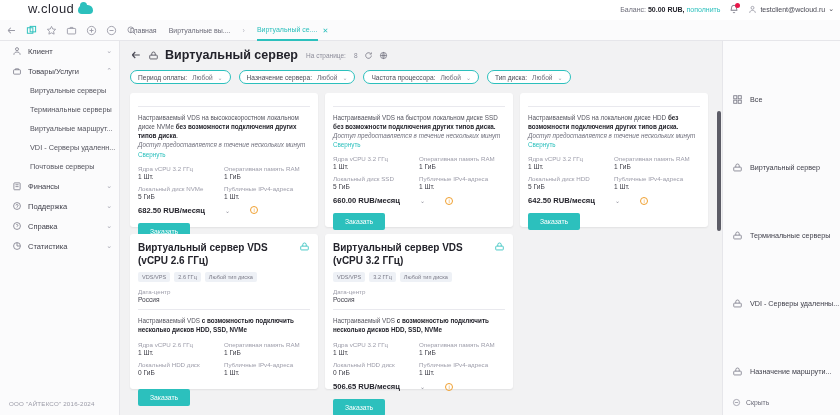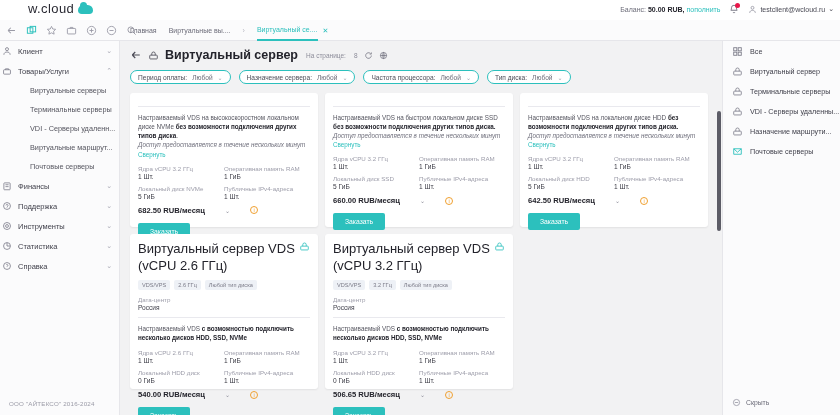--- a/index.html
+++ b/index.html
@@ -70,21 +70,21 @@
   }
   .tab-close { font-size: 7px; color: #2cc0bd; margin-left: -7px; }
 
   
   .lsb {
     position: absolute; left: 0; top: 41px; width: 120px; height: 374px;
     background: #fbfbfc; border-right: 1px solid #e6e6ea;
   }
   .lrow {
     display: flex; align-items: center; height: 20px;
-    padding: 0 7px 0 2px; font-size: 7.5px; color: #3f3f4a; gap: 6px;
+    padding: 0 7px 0 12px; font-size: 7.5px; color: #3f3f4a; gap: 6px;
   }
   .lrow .li { width: 10px; height: 10px; color: #7d7d8a; flex: none; }
   .lrow .lt { flex: 1; }
   .lrow .ch { color: #a8a8b4; font-size: 7px; }
   .lsub {
     height: 19px; display: flex; align-items: center;
     padding-left: 30px; font-size: 7.3px; color: #55555f;
     white-space: nowrap; overflow: hidden;
   }
   .footer {
@@ -126,21 +126,21 @@
   }
   .card {
     width: 188px; background: #fff; border-radius: 3px;
     box-shadow: 0 1px 2px rgba(0,0,0,.07);
     padding: 7px 8px 9px 8px;
   }
   .card.r1 { height: 134px; }
   .card.r2 { height: 155px; }
 
   .ctitle-row { display: flex; align-items: flex-start; justify-content: space-between; }
-  .ctitle { font-size: 13px; font-weight: normal; color: #23232b; line-height: 1.3; }
+  .ctitle { font-size: 10px; font-weight: bold; color: #23232b; line-height: 1.3; }
   .cicon { width: 11px; height: 11px; color: #2cc0bd; flex: none; }
   .tagrow { display: flex; gap: 4px; margin-top: 5px; flex-wrap: wrap; }
   .tag {
     background: #eef1f6; color: #7b7b88; font-size: 5.6px;
     border-radius: 2px; padding: 2px 4px; white-space: nowrap;
   }
   .dclabel { font-size: 6.2px; color: #9d9daa; margin-top: 6px; }
   .dcval { font-size: 6.6px; color: #3f3f4a; margin-top: 1px; }
   .divider { height: 1px; background: #e9e9ee; margin: 6px 0 0 0; }
 
@@ -180,21 +180,21 @@
   }
 
   
   .rsb {
     position: absolute; left: 722px; top: 41px; width: 118px; height: 374px;
     background: #fbfbfc; border-left: 1px solid #e6e6ea;
   }
   .rrow {
     display: flex; align-items: center; gap: 7px;
     height: 20px; padding-left: 9px; font-size: 7.2px; color: #3f3f4a;
-    white-space: nowrap; overflow: hidden;
+    white-space: nowrap; overflow: hidden; margin-top: 48px;
   }
   .rrow .ri { width: 11px; height: 11px; color: #7d7d8a; flex: none; }
   .rrow .ri.teal { color: #2cc0bd; }
   .hide {
     position: absolute; left: 9px; bottom: 8px;
     display: flex; align-items: center; gap: 5px;
     font-size: 6.8px; color: #6b6b78;
   }
   .hide .hi { width: 9px; height: 9px; color: #8c8c99; }
 </style>
@@ -282,62 +282,54 @@
     <div class="lrow">
       <svg class="li" viewBox="0 0 16 16" fill="none" stroke="currentColor" stroke-width="1.3">
           <rect x="2.5" y="6" width="11" height="7" rx="1"></rect>
           <path d="M5.5 6V4.5h5V6"></path>
         </svg>
       <span class="lt">Товары/Услуги</span>
       <span class="ch">⌃</span>
     </div>
     <div class="lsub">Виртуальные серверы</div>
     <div class="lsub">Терминальные серверы</div>
+    <div class="lsub">Виртуальные маршрут...</div>
     <div class="lsub">VDI - Серверы удаленн...</div>
-    <div class="lsub">Виртуальные маршрут...</div>
     <div class="lsub">Почтовые серверы</div>
 
     <div class="lrow">
       <svg class="li" viewBox="0 0 16 16" fill="none" stroke="currentColor" stroke-width="1.3">
           <rect x="3" y="3" width="10" height="11" rx="1"></rect>
           <path d="M5.5 6h5M5.5 9h5"></path>
         </svg>
       <span class="lt">Финансы</span>
       <span class="ch">⌄</span>
     </div>
     <div class="lrow">
       <svg class="li" viewBox="0 0 16 16" fill="none" stroke="currentColor" stroke-width="1.3">
           <circle cx="8" cy="8" r="5.5"></circle>
           <path d="M8 10.5v-.6c0-1 1.6-1.2 1.6-2.6A1.6 1.6 0 006.4 7"></path>
         </svg>
       <span class="lt">Поддержка</span>
       <span class="ch">⌄</span>
     </div>
     <div class="lrow">
       <svg class="li" viewBox="0 0 16 16" fill="none" stroke="currentColor" stroke-width="1.3">
-          <circle cx="8" cy="8" r="2.3"></circle>
-          <circle cx="8" cy="8" r="5.6"></circle>
-        </svg>
-      <span class="lt">Инструменты</span>
+          <circle cx="8" cy="8" r="5.5"></circle>
+          <path d="M8 11.2v-.1M6.6 6.4A1.5 1.5 0 019.4 7c0 1.1-1.4 1.2-1.4 2.2"></path>
+        </svg>
+      <span class="lt">Справка</span>
       <span class="ch">⌄</span>
     </div>
     <div class="lrow">
       <svg class="li" viewBox="0 0 16 16" fill="none" stroke="currentColor" stroke-width="1.3">
           <circle cx="8" cy="8" r="5.5"></circle>
           <path d="M8 3v5h5" fill="none"></path>
         </svg>
       <span class="lt">Статистика</span>
-      <span class="ch">⌄</span>
-    </div>
-    <div class="lrow">
-      <svg class="li" viewBox="0 0 16 16" fill="none" stroke="currentColor" stroke-width="1.3">
-          <circle cx="8" cy="8" r="5.5"></circle>
-          <path d="M8 11.2v-.1M6.6 6.4A1.5 1.5 0 019.4 7c0 1.1-1.4 1.2-1.4 2.2"></path>
-        </svg>
-      <span class="lt">Справка</span>
       <span class="ch">⌄</span>
     </div>
 
     <div class="footer">ООО "АЙТЕКСО" 2016-2024</div>
   </div>
 
   <div class="main">
     <div class="pagehead">
       <svg class="backarrow" viewBox="0 0 16 16" fill="none" stroke="currentColor" stroke-width="1.5">
           <path d="M13 8H3m0 0l4-4M3 8l4 4"></path>
@@ -512,25 +504,20 @@
             </div>
           <div class="spec">
               <div class="sl">Локальный HDD диск</div>
               <div class="sv">0 ГиБ</div>
             </div>
           <div class="spec">
               <div class="sl">Публичные IPv4-адреса</div>
               <div class="sv">1 Шт.</div>
             </div>
         </div>
-        <div class="pricerow">
-          <span class="price">540.00 RUB/месяц</span>
-          <span class="pchev">⌄</span>
-          <span class="infoi">i</span>
-        </div>
         <button class="order">Заказать</button>
       </div>
 
       <div class="card r2">
         <div class="ctitle-row">
           <span class="ctitle">Виртуальный сервер VDS (vCPU 3.2 ГГц)</span>
           <svg class="cicon" viewBox="0 0 16 16" fill="none" stroke="currentColor" stroke-width="1.2">
               <rect x="2.5" y="7.5" width="11" height="5.5" rx="1"></rect>
               <path d="M5.5 7.5V5.4a2.5 2.5 0 015 0v2.1"></path>
             </svg>

